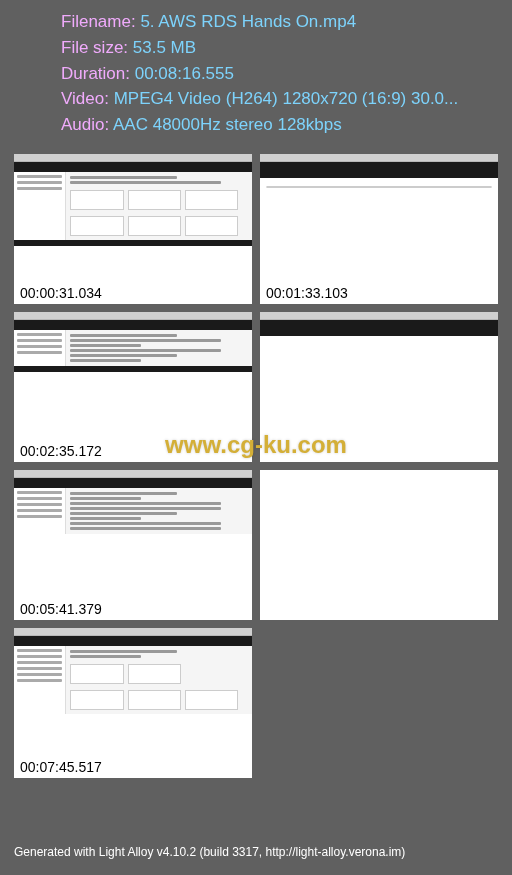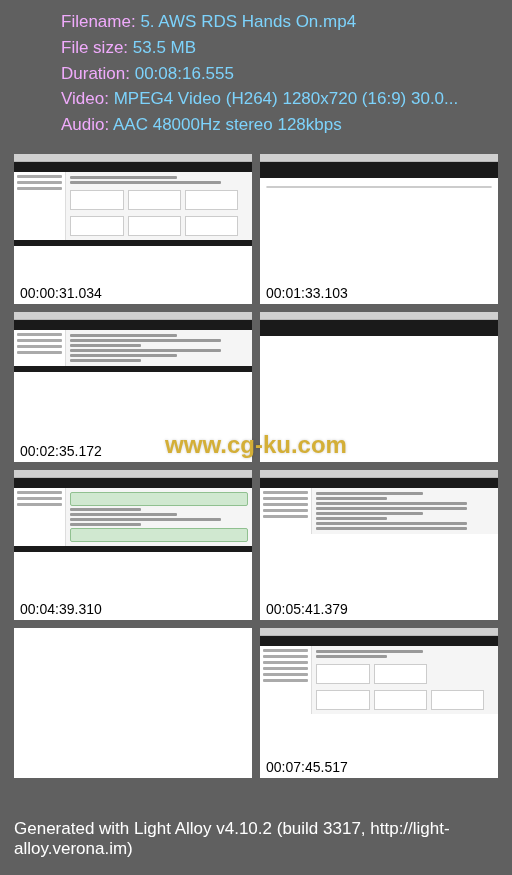--- a/index.html
+++ b/index.html
@@ -102,21 +102,21 @@
       transform: translateX(-50%);
       color: #d4af37;
       font-size: 24px;
       font-weight: bold;
       z-index: 10;
       text-shadow: 0 0 3px rgba(0,0,0,0.2);
       pointer-events: none;
     }
     .footer {
       color: white;
-      font-size: 17px;
+      font-size: 12px;
       padding: 8px 14px;
       position: absolute;
       bottom: 8px;
       left: 0;
     }
     .thumb-dark-content {
       background: #202020;
       flex: 1;
       position: relative;
     }
@@ -273,97 +273,72 @@
           <div class="fake-line short"></div>
           <div class="fake-line med"></div>
           <div class="fake-line long"></div>
           <div class="fake-line short"></div>
         </div>
       </div>
       <div class="thumb-bottom-bar"></div>
     </div>
   </div>
 
+
   <div class="thumb-cell">
     <div class="thumb-image">
       <div class="thumb-browser-chrome"></div>
       <div class="thumb-dark-bar"></div>
       <div class="thumb-content">
         <div class="thumb-sidebar-content">
           <div class="thumb-sidebar">
             <div class="sidebar-line"></div>
               <div class="sidebar-line"></div>
               <div class="sidebar-line"></div>
+              <div class="sidebar-line"></div>
+              <div class="sidebar-line"></div>
           </div>
           <div class="thumb-main">
-            <div class="green-banner"></div>
-            <div class="fake-line short"></div>
-            <div class="fake-line med"></div>
-            <div class="fake-line long"></div>
-            <div class="fake-line short"></div>
-            <div class="green-banner"></div>
-          </div>
-        </div>
-      </div>
-      <div class="thumb-bottom-bar"></div>
-    </div>
-    <div class="thumb-time">00:04:39.310</div>
+            <div class="fake-line med"></div>
+            <div class="fake-line short"></div>
+            <div class="fake-line long"></div>
+            <div class="fake-line long"></div>
+            <div class="fake-line med"></div>
+            <div class="fake-line short"></div>
+            <div class="fake-line long"></div>
+            <div class="fake-line long"></div>
+          </div>
+        </div>
+      </div>
+    </div>
+    <div class="thumb-time">00:05:41.379</div>
+  </div>
+
+  <div class="thumb-cell">
+    <div class="thumb-image">
+      <div class="thumb-dark-content">
+        <div class="thumb-dialog">
+          
+        </div>
+      </div>
+    </div>
   </div>
 
   <div class="thumb-cell">
     <div class="thumb-image">
       <div class="thumb-browser-chrome"></div>
       <div class="thumb-dark-bar"></div>
       <div class="thumb-content">
         <div class="thumb-sidebar-content">
           <div class="thumb-sidebar">
             <div class="sidebar-line"></div>
               <div class="sidebar-line"></div>
               <div class="sidebar-line"></div>
               <div class="sidebar-line"></div>
               <div class="sidebar-line"></div>
-          </div>
-          <div class="thumb-main">
-            <div class="fake-line med"></div>
-            <div class="fake-line short"></div>
-            <div class="fake-line long"></div>
-            <div class="fake-line long"></div>
-            <div class="fake-line med"></div>
-            <div class="fake-line short"></div>
-            <div class="fake-line long"></div>
-            <div class="fake-line long"></div>
-          </div>
-        </div>
-      </div>
-    </div>
-    <div class="thumb-time">00:05:41.379</div>
-  </div>
-
-  <div class="thumb-cell">
-    <div class="thumb-image">
-      <div class="thumb-dark-content">
-        <div class="thumb-dialog">
-          
-        </div>
-      </div>
-    </div>
-  </div>
-
-  <div class="thumb-cell">
-    <div class="thumb-image">
-      <div class="thumb-browser-chrome"></div>
-      <div class="thumb-dark-bar"></div>
-      <div class="thumb-content">
-        <div class="thumb-sidebar-content">
-          <div class="thumb-sidebar">
-            <div class="sidebar-line"></div>
-              <div class="sidebar-line"></div>
-              <div class="sidebar-line"></div>
-              <div class="sidebar-line"></div>
-              <div class="sidebar-line"></div>
               <div class="sidebar-line"></div>
           </div>
           <div class="thumb-main">
             <div class="fake-line med"></div>
             <div class="fake-line short"></div>
             <div class="fake-boxes">
               <div class="fake-box"></div>
                 <div class="fake-box"></div>
             </div>
             <div class="fake-boxes">

